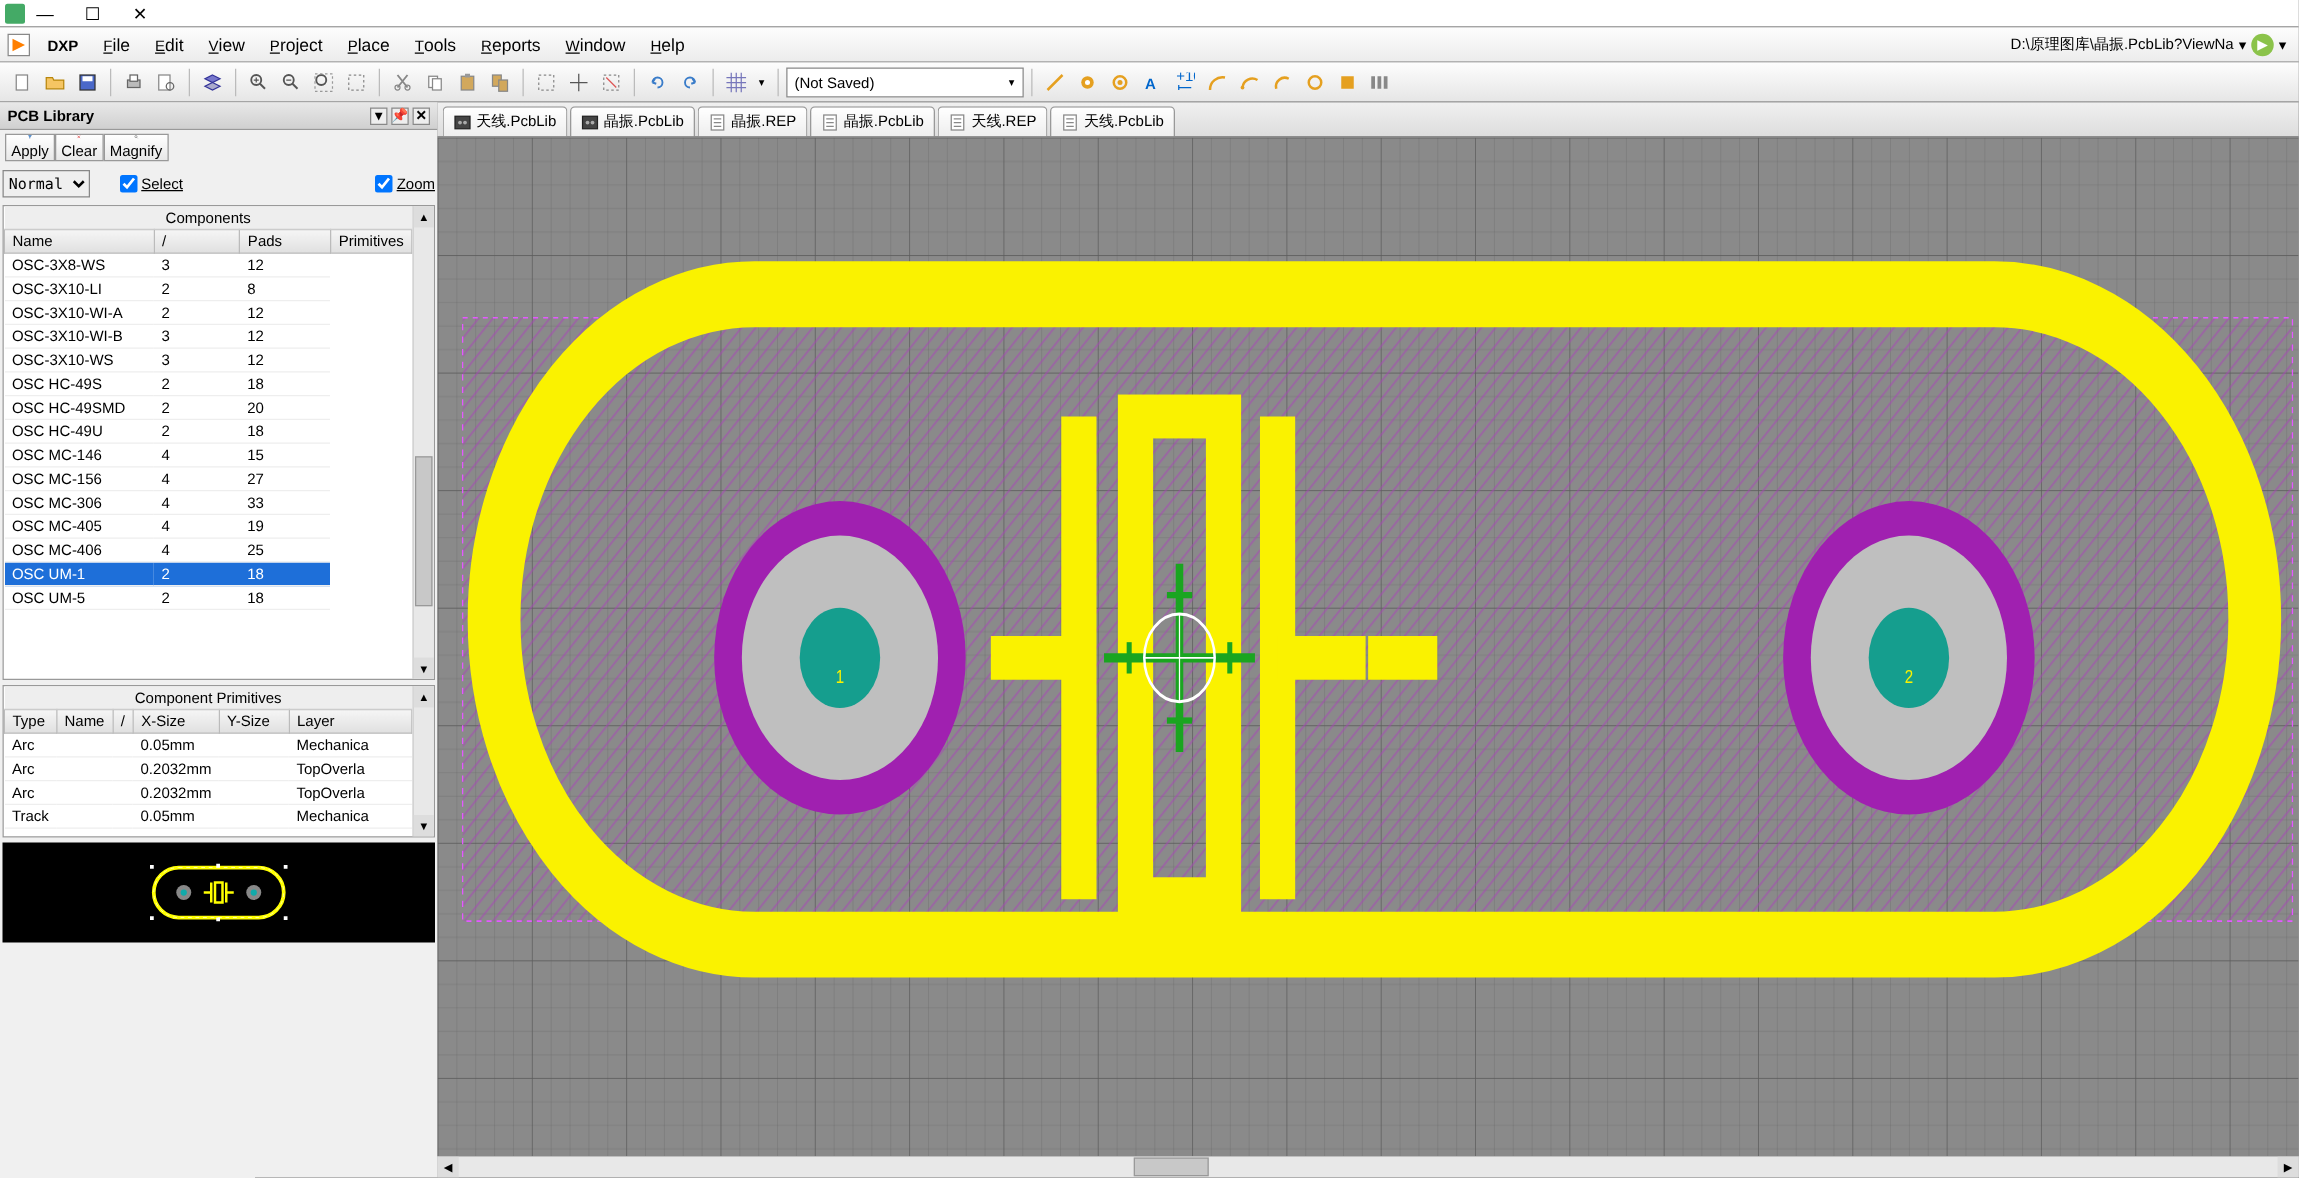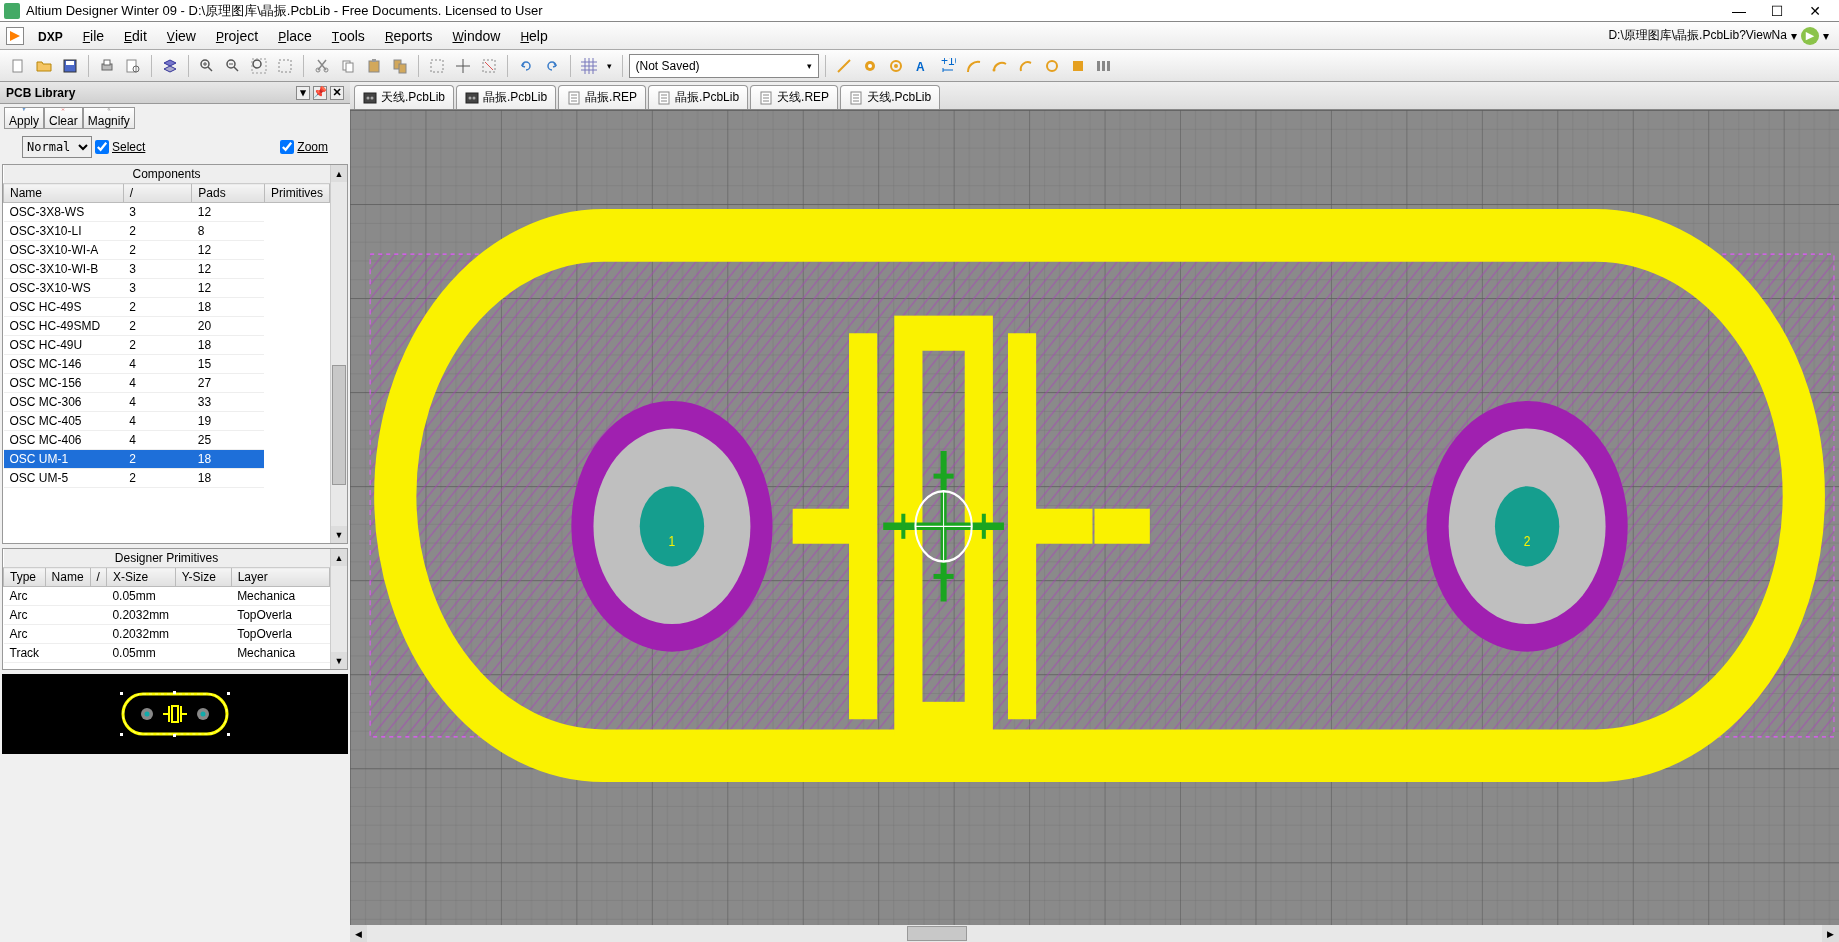--- a/index.html
+++ b/index.html
@@ -41,21 +41,21 @@
   
   .mask-row{display:flex;align-items:center;padding:3px 6px;gap:4px;background:#f0f0f0;}
   .mask-row label{font-size:12px;}
   .mask-row input{flex:1;height:20px;border:1px solid #888;background:#fff;padding:0 4px;font-family:monospace;}
   .mask-row .dd{width:18px;height:20px;border:1px solid #888;background:#eee;display:flex;align-items:center;justify-content:center;}
 
   .action-row{display:flex;padding:3px 4px;gap:0;background:#f0f0f0;}
   .action-btn{height:22px;border:1px solid #999;background:linear-gradient(#fff,#e8e8e8);display:flex;align-items:center;padding:0 4px;gap:3px;font-size:12px;flex-direction:column;}
   .action-btn .ico{width:12px;height:12px;}
 
-  .opts-row{display:flex;align-items:center;padding:4px 22px;gap:3px;background:#f0f0f0;}
+  .opts-row{display:flex;align-items:center;padding:4px 2px;gap:24px;background:#f0f0f0;}
   .opts-row select{height:22px;border:1px solid #888;font-family:monospace;width:70px;}
   .opts-row .cb{display:flex;align-items:center;gap:3px;}
   .opts-row .cb input{width:14px;height:14px;}
   .opts-row .gap{flex:1;}
 
   
   .tbl-wrap{border:1px solid #999;margin:2px;background:#fff;position:relative;height:380px;display:flex;}
   .tbl-scroll{flex:1;overflow:hidden;}
   .tbl-scrollbar{width:17px;background:#e8e8e8;border-left:1px solid #ccc;position:relative;}
   .tbl-scrollbar .thumb{position:absolute;left:1px;right:1px;top:200px;height:120px;background:#c8c8c8;border:1px solid #999;}
@@ -88,21 +88,20 @@
   .canvas-hscroll{height:17px;background:#e8e8e8;display:flex;}
   .canvas-hscroll .harrow{width:17px;background:#ddd;display:flex;align-items:center;justify-content:center;font-size:9px;}
   .canvas-hscroll .htrack{flex:1;position:relative;}
   .canvas-hscroll .hthumb{position:absolute;top:1px;bottom:1px;left:540px;width:60px;background:#c8c8c8;border:1px solid #999;}
 </style>
 </head>
 <body>
 
 <div class="titlebar">
   <div class="appicon"></div>
-  <div class="title">Altium Designer Winter 09 - D:\原理图库\晶振.PcbLib - Free Documents. Licensed to User</div>
   <div class="winbtns">
     <div class="winbtn">—</div>
     <div class="winbtn">☐</div>
     <div class="winbtn">✕</div>
   </div>
 </div>
 
 <div class="menubar">
   <div class="dxp-btn">
     <svg viewBox="0 0 14 14">
@@ -473,21 +472,21 @@
         <div class="thumb"></div>
         <div class="arrow dn">▼</div>
       </div>
     </div>
 
     <div class="prim-wrap">
       <div class="prim-scroll">
         <table class="data">
           <tbody>
               <tr class="subhdr">
-                <td colspan="6">Designer Primitives</td>
+                <td colspan="6">Component Primitives</td>
               </tr>
           <tr id="prim-cols">
                 <th>Type</th>
                 <th>Name</th>
                 <th>/</th>
                 <th>X-Size</th>
                 <th>Y-Size</th>
                 <th>Layer</th>
               </tr>
           </tbody>

